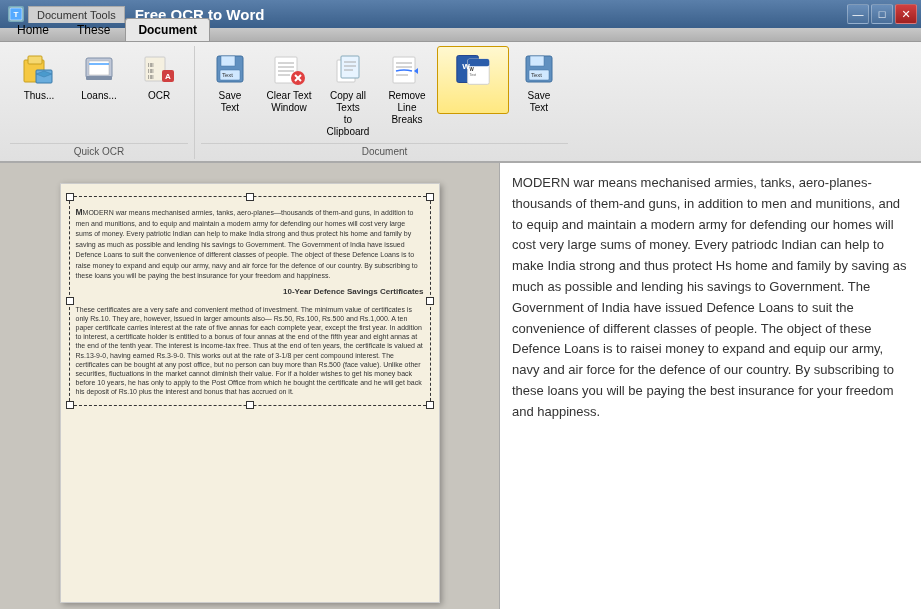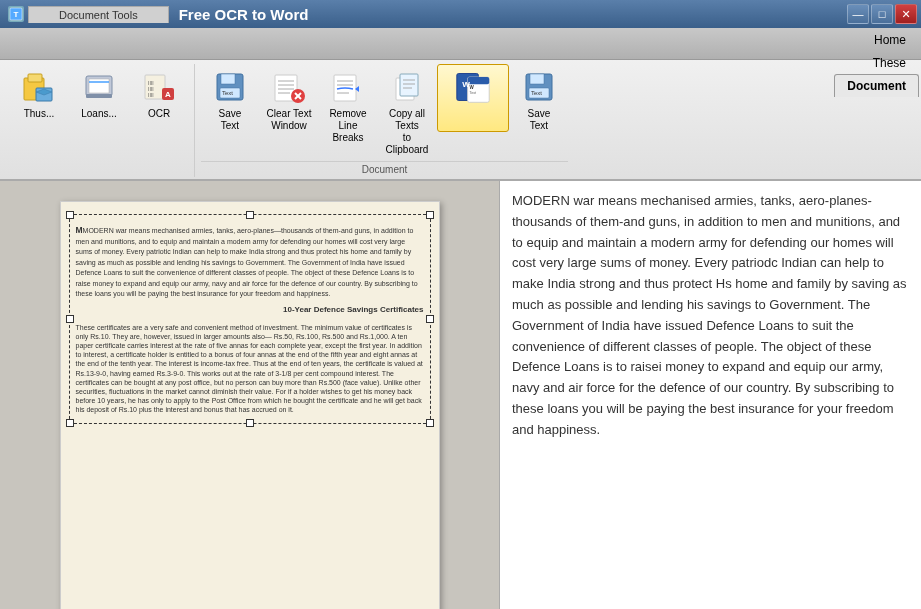--- a/index.html
+++ b/index.html
@@ -24,26 +24,25 @@
       background: linear-gradient(to bottom, #6a8fba, #4a6f9a);
       color: white; font-size: 11px; cursor: pointer;
       display: flex; align-items: center; justify-content: center;
       border-radius: 2px;
     }
     .title-btn.close { background: linear-gradient(to bottom, #d04040, #a02020); }
 
     
     .ribbon-tabs {
       background: linear-gradient(to bottom, #c8c8c8, #b0b0b0);
-      height: 32px;
+      height: 14px;
       display: flex;
       align-items: flex-end;
       padding-left: 4px;
       border-bottom: 1px solid #999;
-      flex-direction: column;
     }
     .ribbon-tab {
       padding: 4px 12px;
       font-size: 12px;
       cursor: pointer;
       border: 1px solid transparent;
       border-bottom: none;
       border-radius: 3px 3px 0 0;
       margin-right: 2px;
       background: transparent;
@@ -195,21 +194,21 @@
     .right-panel::-webkit-scrollbar-thumb { background: #ccc; border: 1px solid #aaa; }
 
     
     .doc-group-btns {
       display: flex;
       gap: 1px;
     }
 
     
     .app-title-tab {
-      padding: 2px 30px;
+      padding: 2px 8px;
       background: #d0d0d0;
       border: 1px solid #aaa;
       border-bottom: none;
       font-size: 11px;
       color: #333;
       margin-right: 6px;
     }
   </style>
 </head>
 <body>
@@ -274,20 +273,21 @@
             <text x="6" y="15" font-size="5" fill="#555">IIII</text>
             <text x="6" y="21" font-size="5" fill="#555">IIII</text>
             <text x="6" y="27" font-size="5" fill="#555">IIII</text>
             <rect x="20" y="18" width="12" height="12" rx="2" fill="#d04040"></rect>
             <text x="23" y="27" font-size="8" fill="white" font-weight="bold">A</text>
           </svg>
         </div>
         <span>OCR</span>
       </div>
     </div>
+    <div class="ribbon-group-label">Quick OCR</div>
   </div>
 
   <div class="ribbon-group">
     <div class="ribbon-buttons doc-group-btns">
 
       <div class="ribbon-btn">
         <div class="ribbon-btn-icon">
           <svg width="34" height="34" viewBox="0 0 34 34">
             <rect x="4" y="4" width="26" height="26" rx="2" fill="#6090c0" stroke="#4070a0" stroke-width="1"></rect>
             <rect x="8" y="4" width="14" height="10" fill="#d0e8ff" stroke="#4070a0" stroke-width="0.5"></rect>
@@ -310,42 +310,42 @@
             <line x1="23" y1="23" x2="29" y2="29" stroke="white" stroke-width="2"></line>
             <line x1="29" y1="23" x2="23" y2="29" stroke="white" stroke-width="2"></line>
           </svg>
         </div>
         <span>Clear Text<br>Window</span>
       </div>
 
       <div class="ribbon-btn">
         <div class="ribbon-btn-icon">
           <svg width="34" height="34" viewBox="0 0 34 34">
+            <rect x="6" y="8" width="18" height="22" rx="1" fill="white" stroke="#ccc" stroke-width="1"></rect>
+            <rect x="10" y="4" width="18" height="22" rx="1" fill="#e8f4ff" stroke="#8ab" stroke-width="1"></rect>
+            <line x1="13" y1="10" x2="25" y2="10" stroke="#aaa" stroke-width="1"></line>
+            <line x1="13" y1="14" x2="25" y2="14" stroke="#aaa" stroke-width="1"></line>
+            <line x1="13" y1="18" x2="22" y2="18" stroke="#aaa" stroke-width="1"></line>
+          </svg>
+        </div>
+        <span>Copy all Texts<br>to Clipboard</span>
+      </div>
+
+      <div class="ribbon-btn">
+        <div class="ribbon-btn-icon">
+          <svg width="34" height="34" viewBox="0 0 34 34">
             <rect x="3" y="5" width="22" height="26" rx="1" fill="white" stroke="#ccc" stroke-width="1"></rect>
             <line x1="6" y1="11" x2="22" y2="11" stroke="#aaa" stroke-width="1"></line>
             <line x1="6" y1="15" x2="22" y2="15" stroke="#aaa" stroke-width="1"></line>
             <path d="M6 19 Q14 17 22 19" stroke="#3a7aff" fill="none" stroke-width="1.5"></path>
             <line x1="6" y1="23" x2="18" y2="23" stroke="#aaa" stroke-width="1"></line>
             <path d="M24 19 L28 16 L28 22 Z" fill="#3a7aff"></path>
           </svg>
         </div>
         <span>Remove Line<br>Breaks</span>
-      </div>
-
-      <div class="ribbon-btn">
-        <div class="ribbon-btn-icon">
-          <svg width="34" height="34" viewBox="0 0 34 34">
-            <rect x="6" y="8" width="18" height="22" rx="1" fill="white" stroke="#ccc" stroke-width="1"></rect>
-            <rect x="10" y="4" width="18" height="22" rx="1" fill="#e8f4ff" stroke="#8ab" stroke-width="1"></rect>
-            <line x1="13" y1="10" x2="25" y2="10" stroke="#aaa" stroke-width="1"></line>
-            <line x1="13" y1="14" x2="25" y2="14" stroke="#aaa" stroke-width="1"></line>
-            <line x1="13" y1="18" x2="22" y2="18" stroke="#aaa" stroke-width="1"></line>
-          </svg>
-        </div>
-        <span>Copy all Texts<br>to Clipboard</span>
       </div>
 
       <div class="ribbon-btn active-btn" style="width:72px;">
         <div class="ribbon-btn-icon">
           <svg width="40" height="36" viewBox="0 0 40 36">
             <rect x="2" y="3" width="24" height="30" rx="2" fill="#2a5caa" stroke="#1a3c8a" stroke-width="1"></rect>
             <rect x="14" y="7" width="24" height="28" rx="2" fill="white" stroke="#ccc" stroke-width="1"></rect>
             <rect x="14" y="7" width="24" height="8" rx="2" fill="#2a5caa"></rect>
             <text x="16" y="20" font-size="5" fill="#333" font-weight="bold">W</text>
             <text x="8" y="18" font-size="9" fill="white" font-weight="bold">W</text>

